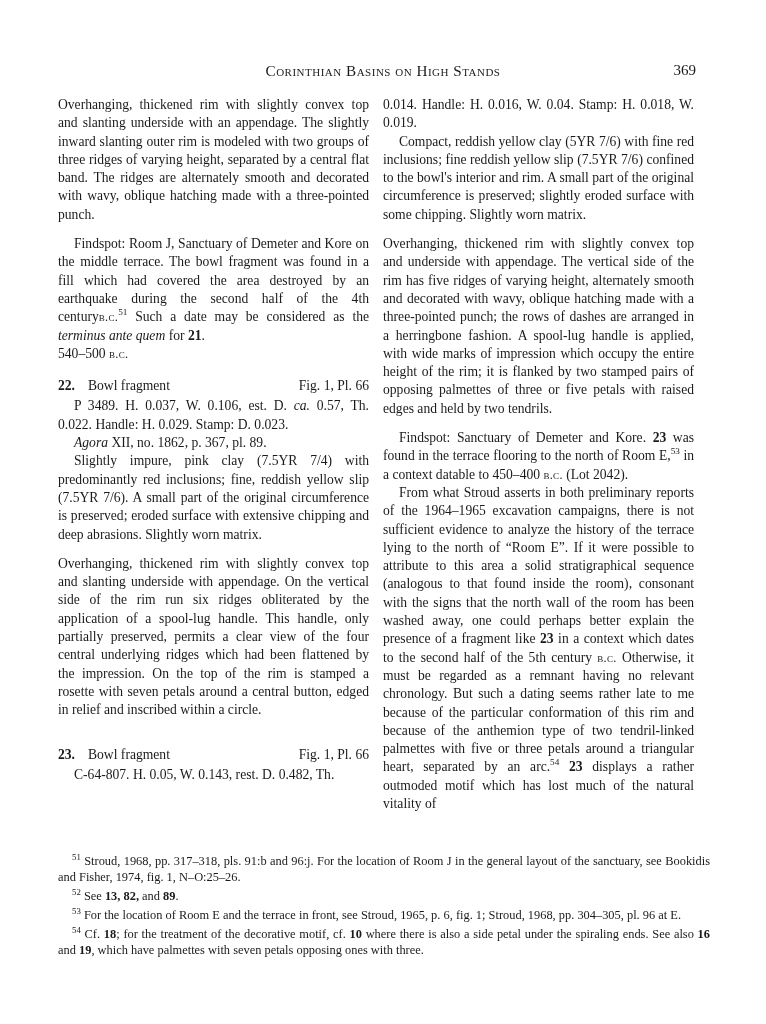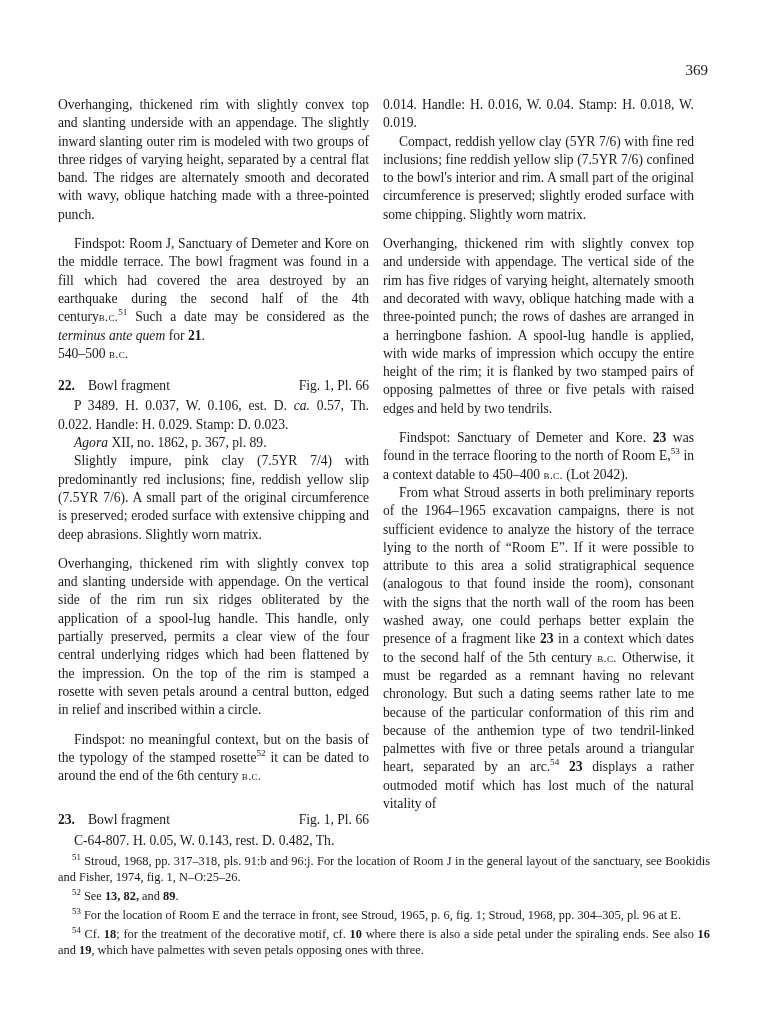--- a/index.html
+++ b/index.html
@@ -30,21 +30,21 @@
     font-size: 14.5px;
     letter-spacing: 0.5px;
     font-variant: small-caps;
   }
   .running-head .title {
     font-size: 15.2px;
   }
   .folio {
     position: absolute;
     top: 62px;
-    right: 58px;
+    right: 70px;
     font-size: 15px;
   }
   .columns {
     position: absolute;
     top: 96px;
     left: 58px;
     width: 652px;
     display: flex;
     gap: 14px;
   }
@@ -121,20 +121,23 @@
   }
   .notes sup {
     font-size: 8.8px;
   }
 </style>
 </head>
 <body>
 
 <div class="page">
 
+  <div class="running-head">
+    <span class="title">Corinthian Basins on High Stands</span>
+  </div>
   <div class="folio">369</div>
 
   <div class="columns">
 
     <div class="col">
 
       <p>Overhanging, thickened rim with slightly convex top and slanting underside with an appendage. The slightly inward slanting outer rim is modeled with two groups of three ridges of varying height, separated by a central flat band. The ridges are alternately smooth and decorated with wavy, oblique hatching made with a three-pointed punch.</p>
 
       <p class="ind gap"><span>Findspot: Room J, Sanctuary of Demeter and Kore on the middle terrace. The bowl fragment was found in a fill which had covered the area destroyed by an earthquake during the second half of the 4th century</span><span class="sc">b.c.</span><sup>51</sup><span> Such a date may be considered as the </span><span class="it">terminus ante quem</span><span> for </span><span class="bd">21</span><span>.</span></p>
 
@@ -149,21 +152,20 @@
       </div>
 
       <p class="ind"><span>P 3489. H. 0.037, W. 0.106, est. D. </span><span class="it">ca.</span><span> 0.57, Th. 0.022. Handle: H. 0.029. Stamp: D. 0.023.</span></p>
 
       <p class="ind"><span class="it">Agora</span><span> XII, no. 1862, p. 367, pl. 89.</span></p>
 
       <p class="ind">Slightly impure, pink clay (7.5YR 7/4) with predominantly red inclusions; fine, reddish yellow slip (7.5YR 7/6). A small part of the original circumference is preserved; eroded surface with extensive chipping and deep abrasions. Slightly worn matrix.</p>
 
       <p class="gap">Overhanging, thickened rim with slightly convex top and slanting underside with appendage. On the vertical side of the rim run six ridges obliterated by the application of a spool-lug handle. This handle, only partially preserved, permits a clear view of the four central underlying ridges which had been flattened by the impression. On the top of the rim is stamped a rosette with seven petals around a central button, edged in relief and inscribed within a circle.</p>
 
-      <p class="ind gap"><span>Findspot: no meaningful context, but on the basis of the typology of the stamped rosette</span><sup>52</sup><span> it can be dated to around the end of the 6th century </span><span class="sc">b.c.</span></p>
 
       <div class="entry" style="margin-top:26px;">
         <div class="entry-line">
           <span class="entry-num">23.</span>
           <span class="entry-name">Bowl fragment</span>
           <span class="entry-ref">Fig. 1, Pl. 66</span>
         </div>
       </div>
 
       <p class="ind">C-64-807. H. 0.05, W. 0.143, rest. D. 0.482, Th.</p>

